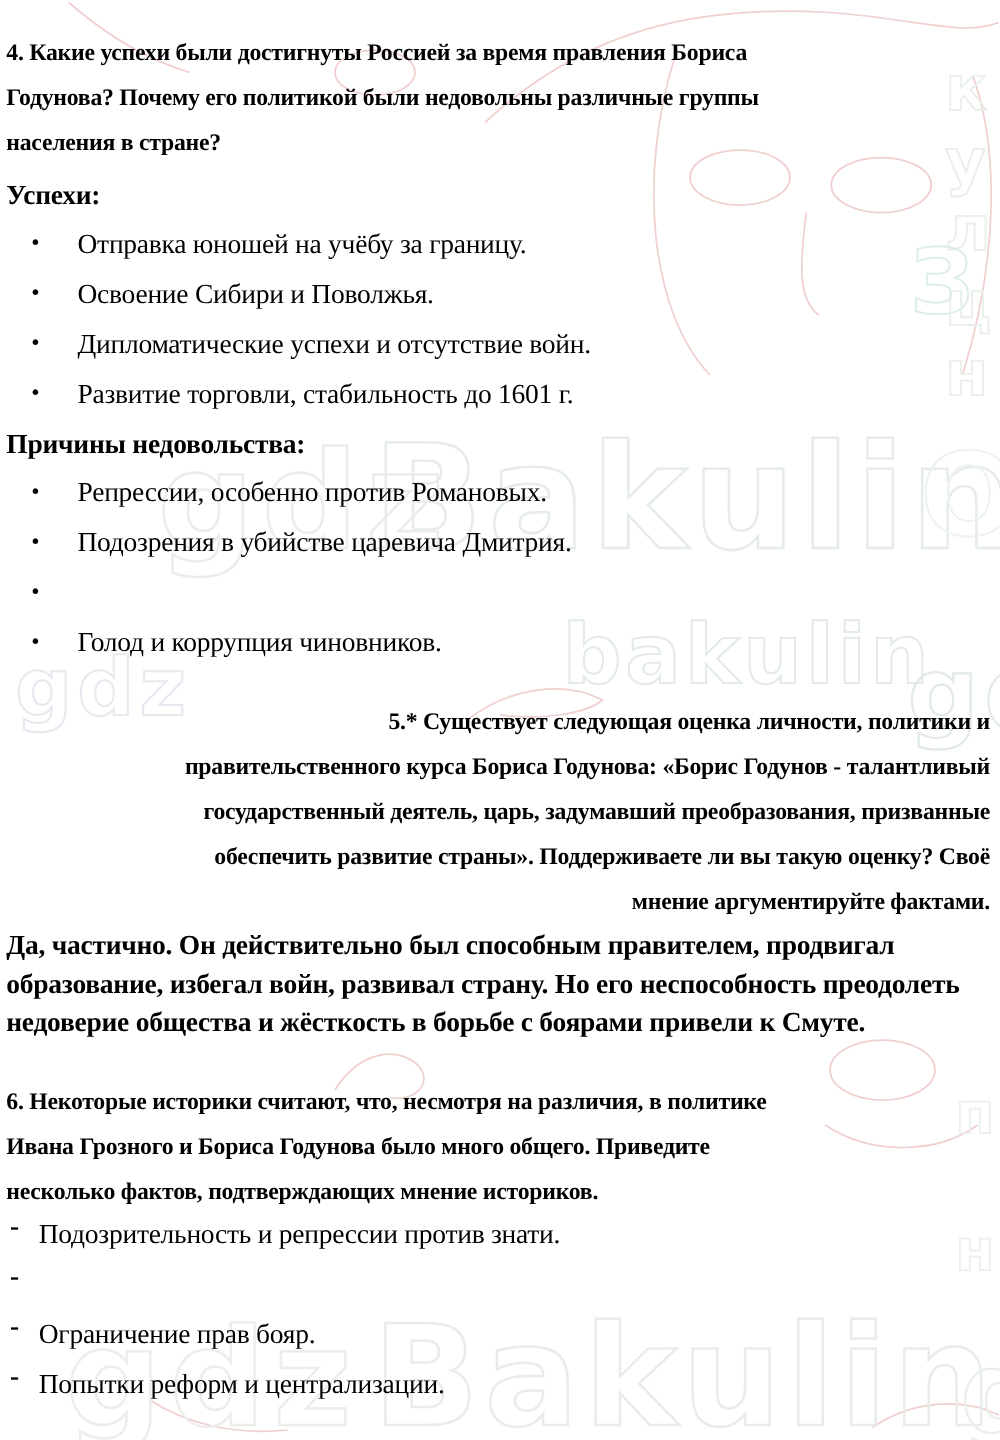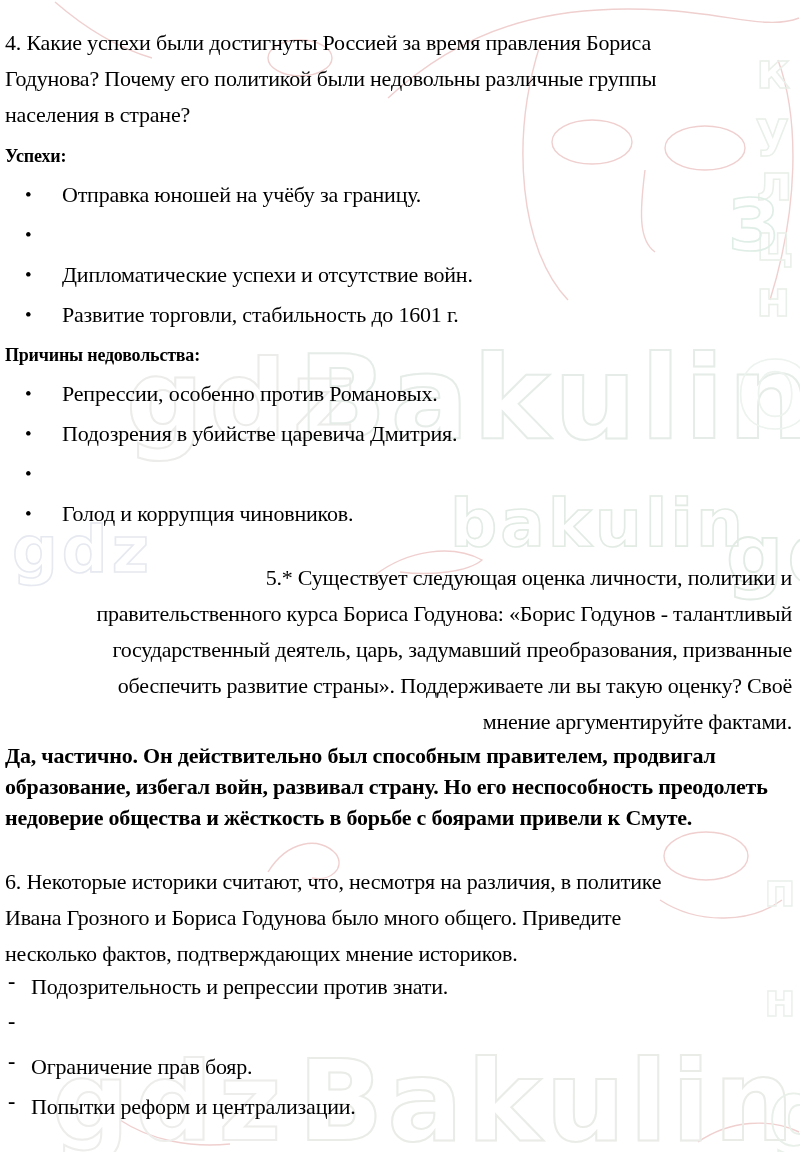--- a/index.html
+++ b/index.html
@@ -19,27 +19,27 @@
     font-family: "DejaVu Sans", sans-serif;
     font-weight: bold;
     fill: none;
   }
   .content {
     position: relative; z-index: 1;
     padding: 25px 8px 0 5px;
     letter-spacing: -0.2px;
   }
   .question {
-    font-size: 22px; font-weight: normal;
+    font-size: 19px; font-weight: bold;
     line-height: 36px;
     margin: 0;
     white-space: pre-line;
   }
   .subhead {
-    font-size: 18px; font-weight: bold;
+    font-size: 22px; font-weight: bold;
     line-height: 24px;
     margin: 11px 0 0 0;
   }
   ul.bullets, ul.dashes {
     list-style: none; margin: 15px 0 0 0; padding: 0;
   }
   ul.bullets li, ul.dashes li {
     display: flex; align-items: flex-start;
     font-size: 22px; line-height: 23px;
     margin-bottom: 17px;
@@ -114,20 +114,21 @@
 населения в стране?</h2>
 
   <h3 class="subhead">Успехи:</h3>
   <ul class="bullets">
     <li>
       <span class="bullet-marker">•</span>
       <span>Отправка юношей на учёбу за границу.</span>
     </li>
     <li>
       <span class="bullet-marker">•</span>
+      <span>Освоение Сибири и Поволжья.</span>
     </li>
     <li>
       <span class="bullet-marker">•</span>
       <span>Дипломатические успехи и отсутствие войн.</span>
     </li>
     <li>
       <span class="bullet-marker">•</span>
       <span>Развитие торговли, стабильность до 1601 г.</span>
     </li>
   </ul>

